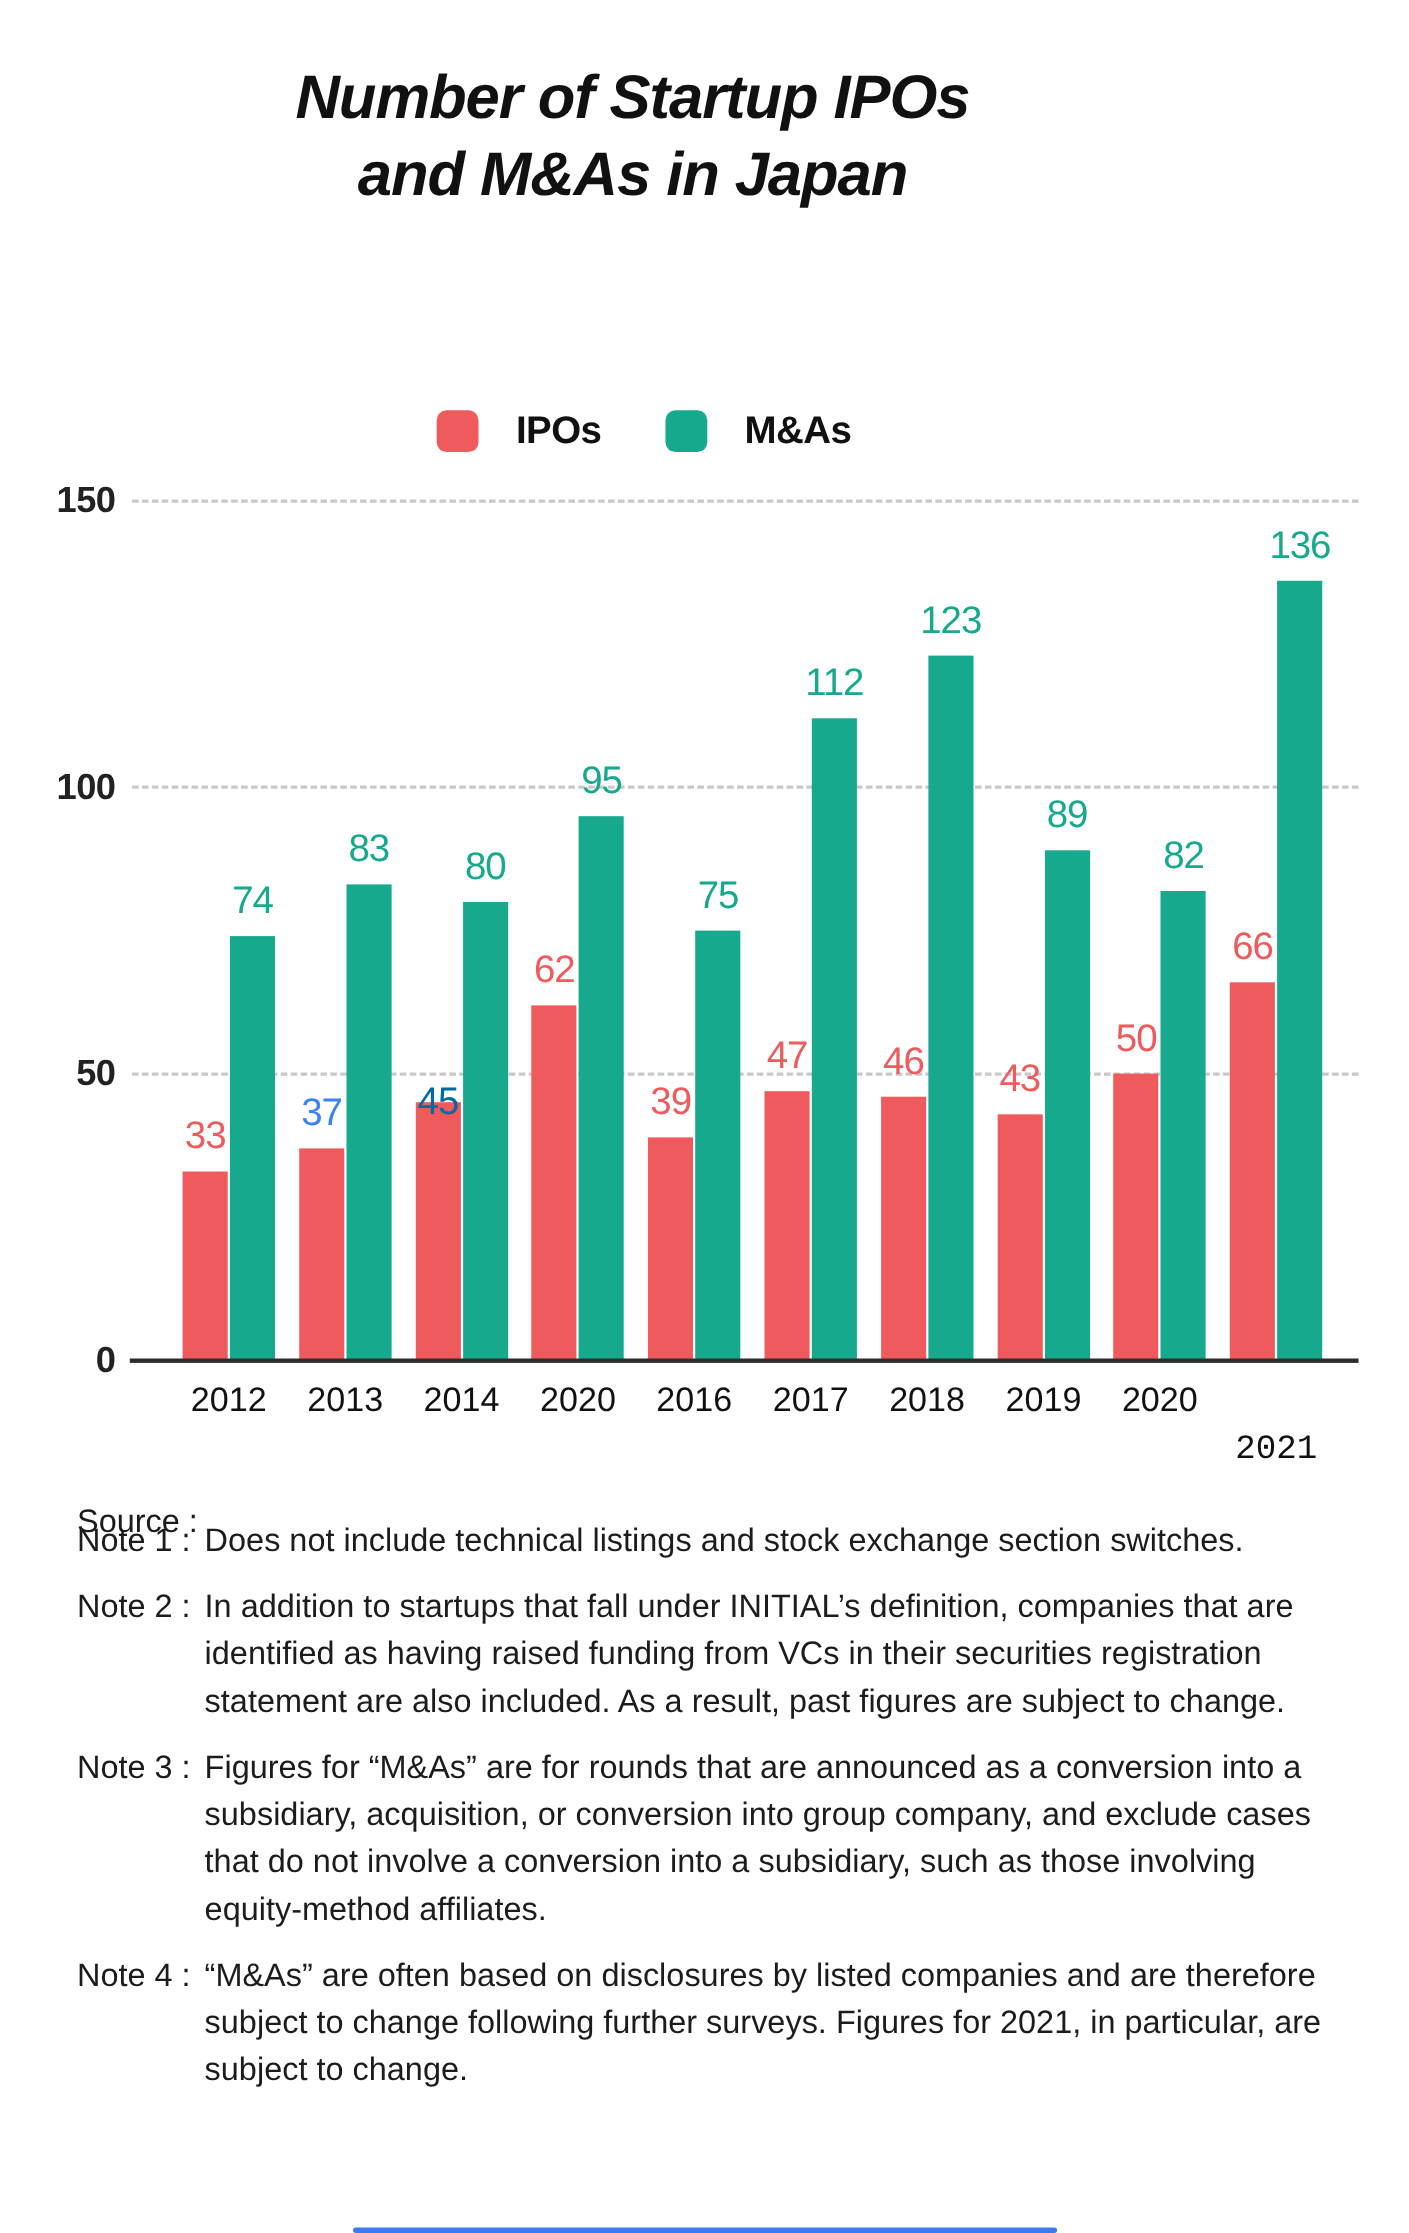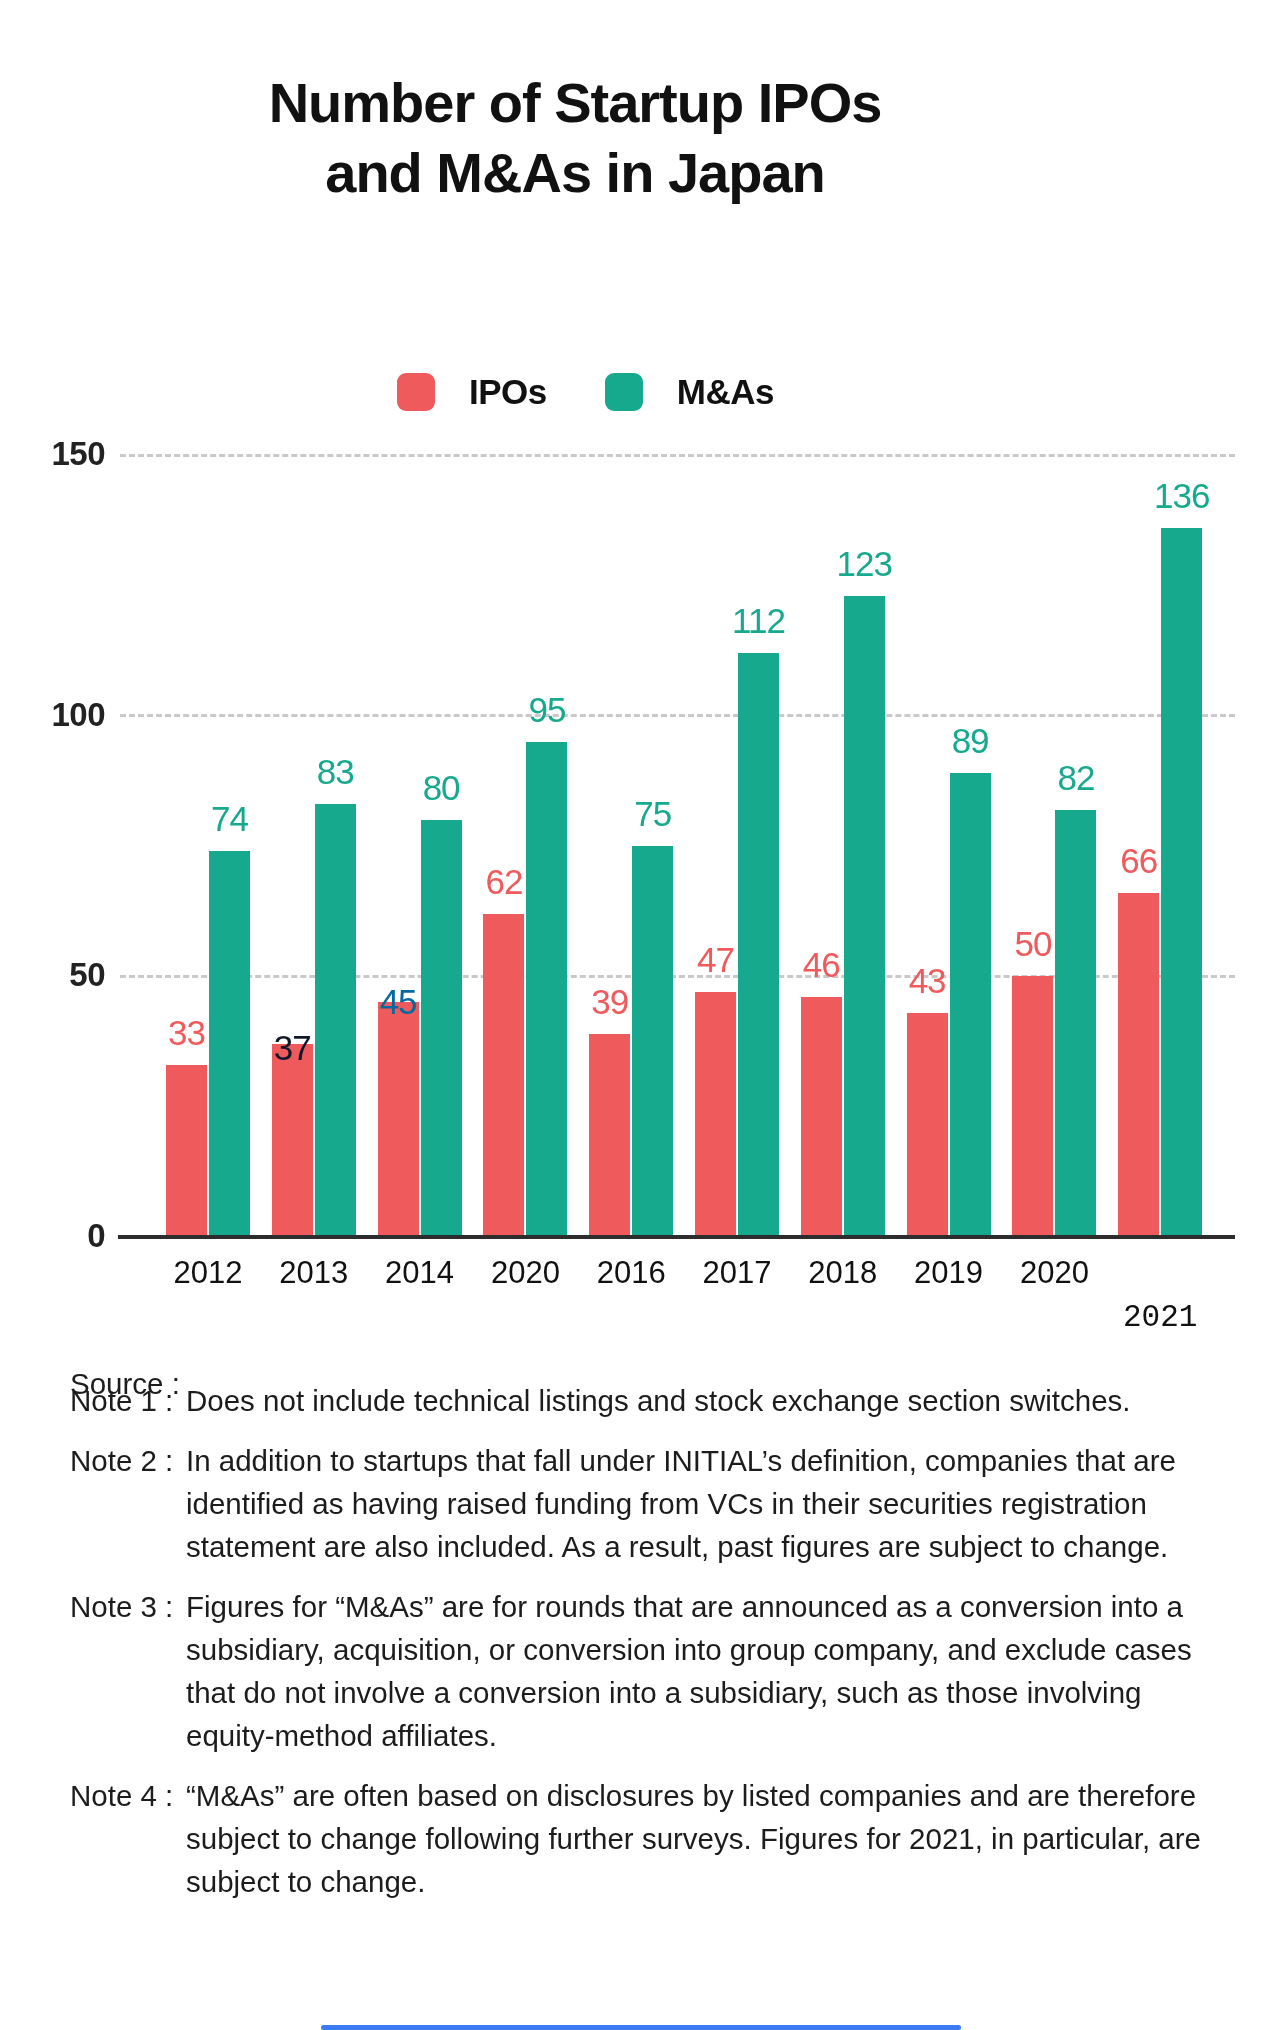--- a/index.html
+++ b/index.html
@@ -7,30 +7,31 @@
     position:relative;
     width:1281px;
     height:2030px;
     background:#ffffff;
     overflow:hidden;
     font-family:"Liberation Sans","DejaVu Sans",sans-serif;
     color:#1a1a1a;
   }
   .title{
     position:absolute;
-    top:68px;
+    top:53px;
     left:0;
     width:1150px;
     margin:0;
     text-align:center;
     font-size:56px;
     line-height:70px;
     font-weight:700;
     letter-spacing:-1px;
     color:#111111;
+    font-style:italic;
   }
   .title span{display:block;}
   .legend{
     position:absolute;
     top:372px;
     left:0;
     right:110px;
     display:flex;
     justify-content:center;
     gap:58px;
@@ -129,21 +130,21 @@
       <div class="gridline" style="top: 714.167px;"></div>
       <div class="ytick" style="top: 695.667px;">100</div>
       <div class="gridline" style="top: 453.5px;"></div>
       <div class="ytick" style="top: 435px;">150</div>
       <div class="bar" style="left: 166px; top: 1064.96px; width: 41px; height: 172.04px; background: rgb(239, 91, 92);"></div>
       <div class="bar-value" style="left: 126.5px; top: 1012.96px; color: rgb(239, 91, 92);">33</div>
       <div class="bar" style="left: 209px; top: 851.213px; width: 41px; height: 385.787px; background: rgb(22, 169, 141);"></div>
       <div class="bar-value" style="left: 169.5px; top: 799.213px; color: rgb(22, 169, 141);">74</div>
       <div class="xlabel" style="left: 138px; top: 1255px;">2012</div>
       <div class="bar" style="left: 271.8px; top: 1044.11px; width: 41px; height: 192.893px; background: rgb(239, 91, 92);"></div>
-      <div class="bar-value" style="left: 232.3px; top: 992.107px; color: #0f172a; margin-top: 36px;">37</div>
+      <div class="bar-value" style="left: 232.3px; top: 992.107px; color: #3b82f6;">37</div>
       <div class="bar" style="left: 314.8px; top: 804.293px; width: 41px; height: 432.707px; background: rgb(22, 169, 141);"></div>
       <div class="bar-value" style="left: 275.3px; top: 752.293px; color: rgb(22, 169, 141);">83</div>
       <div class="xlabel" style="left: 243.8px; top: 1255px;">2013</div>
       <div class="bar" style="left: 377.6px; top: 1002.4px; width: 41px; height: 234.6px; background: rgb(239, 91, 92);"></div>
       <div class="bar-value" style="left: 338.1px; top: 982px; color: #0369a1;">45</div>
       <div class="bar" style="left: 420.6px; top: 819.933px; width: 41px; height: 417.067px; background: rgb(22, 169, 141);"></div>
       <div class="bar-value" style="left: 381.1px; top: 767.933px; color: rgb(22, 169, 141);">80</div>
       <div class="xlabel" style="left: 349.6px; top: 1255px;">2014</div>
       <div class="bar" style="left: 483.4px; top: 913.773px; width: 41px; height: 323.227px; background: rgb(239, 91, 92);"></div>
       <div class="bar-value" style="left: 443.9px; top: 861.773px; color: rgb(239, 91, 92);">62</div>

